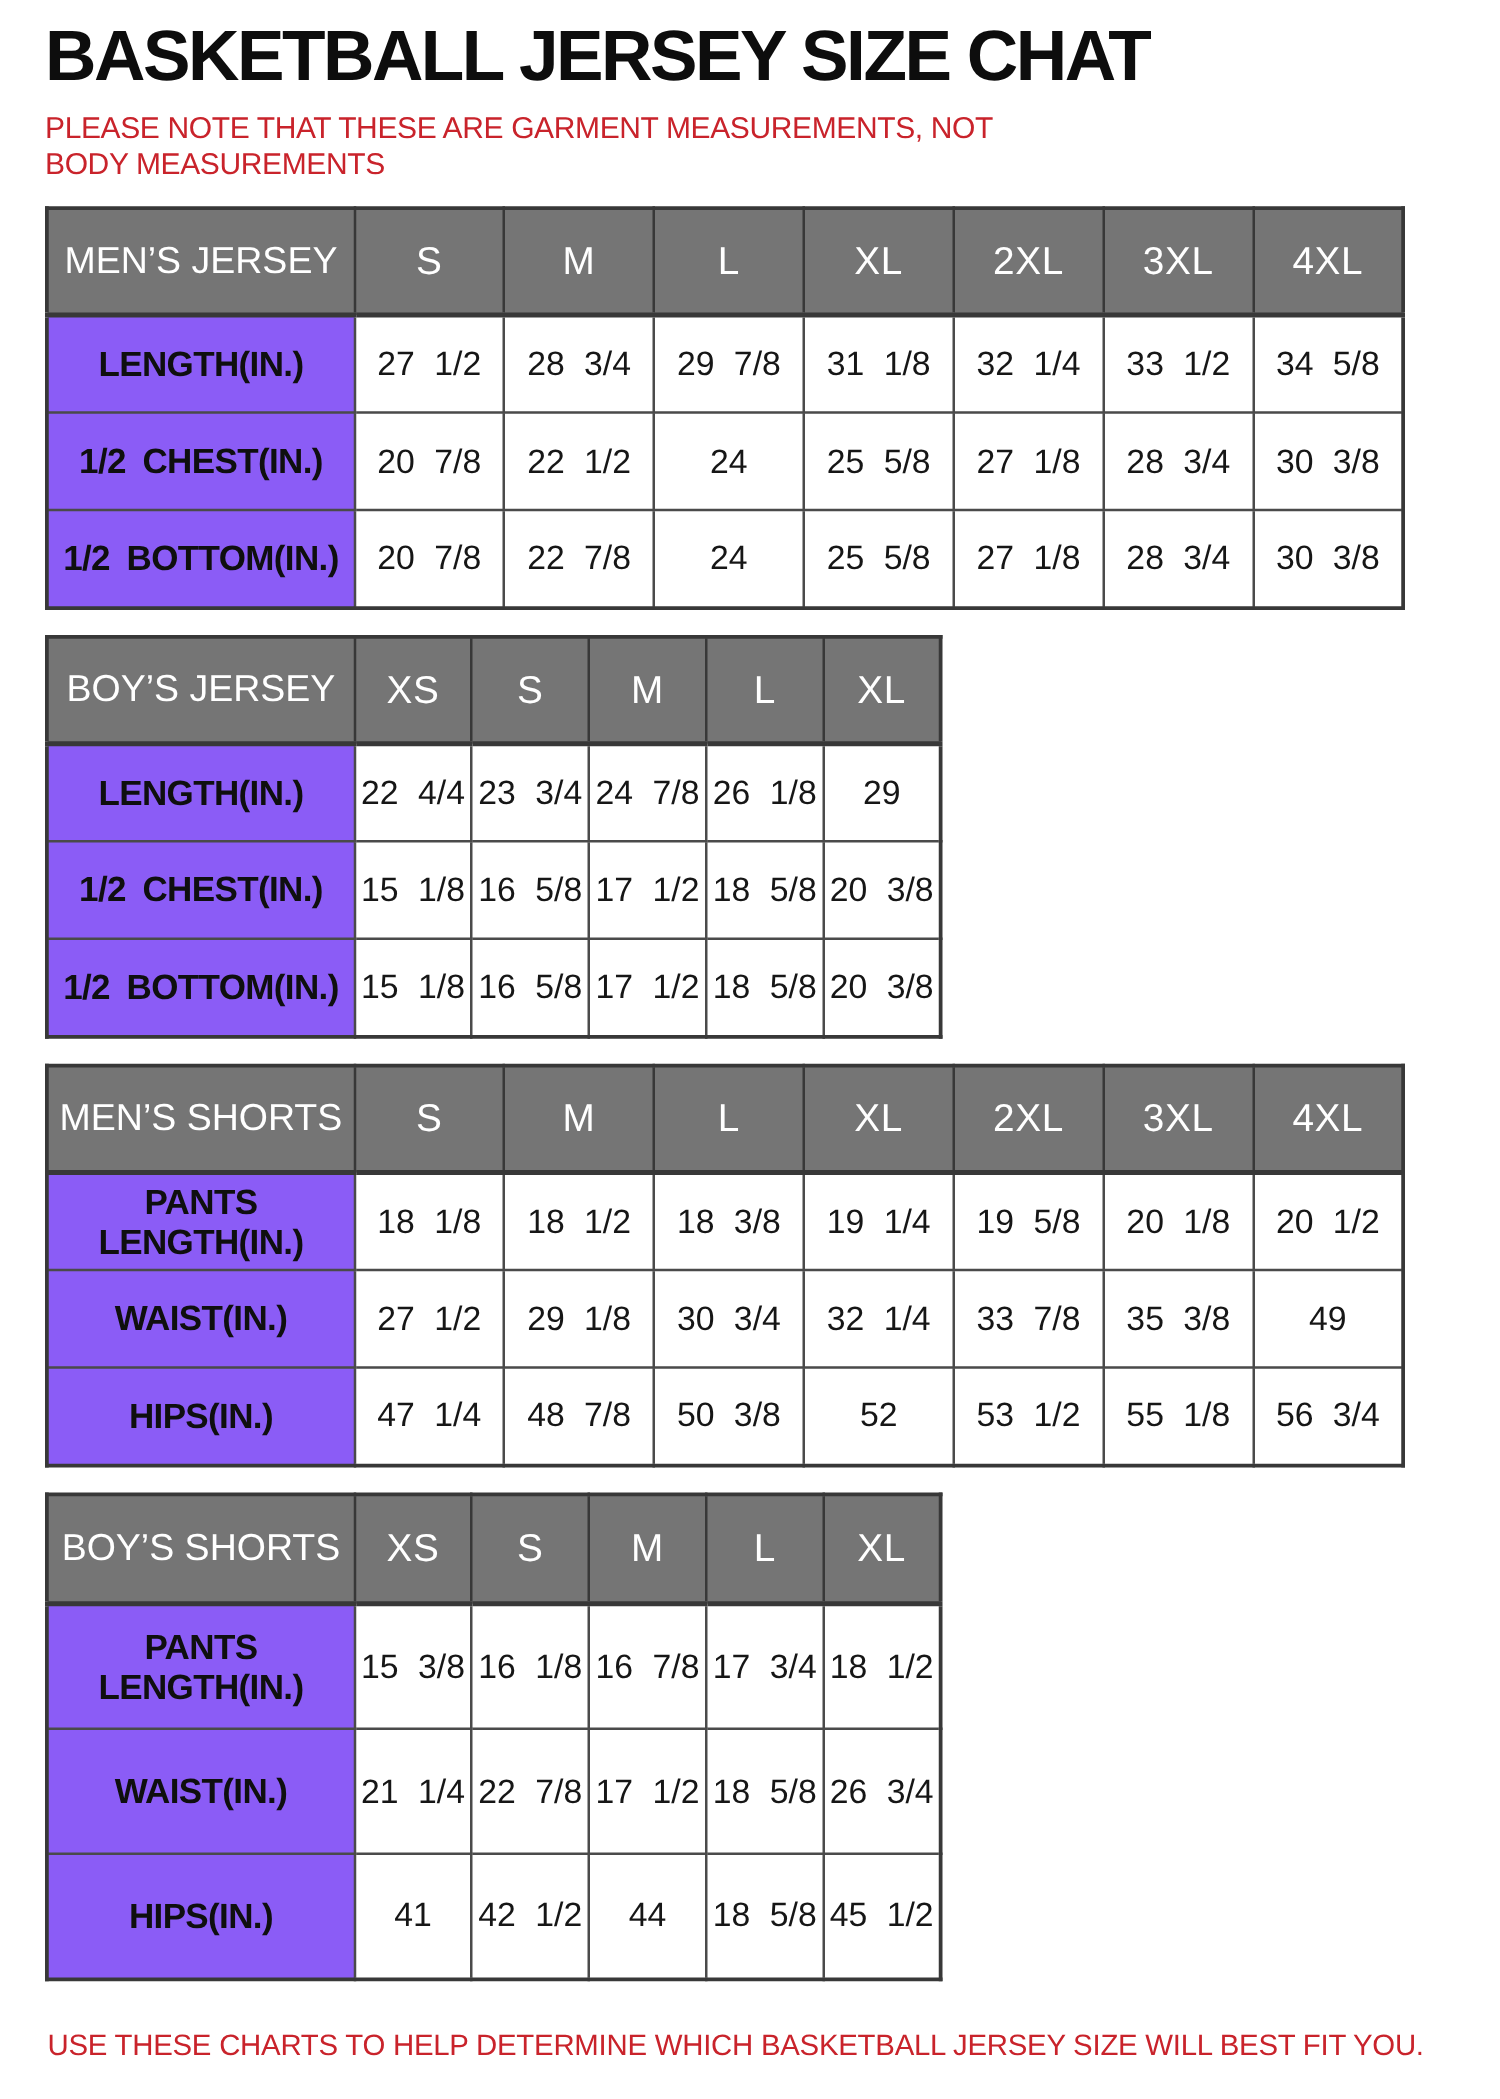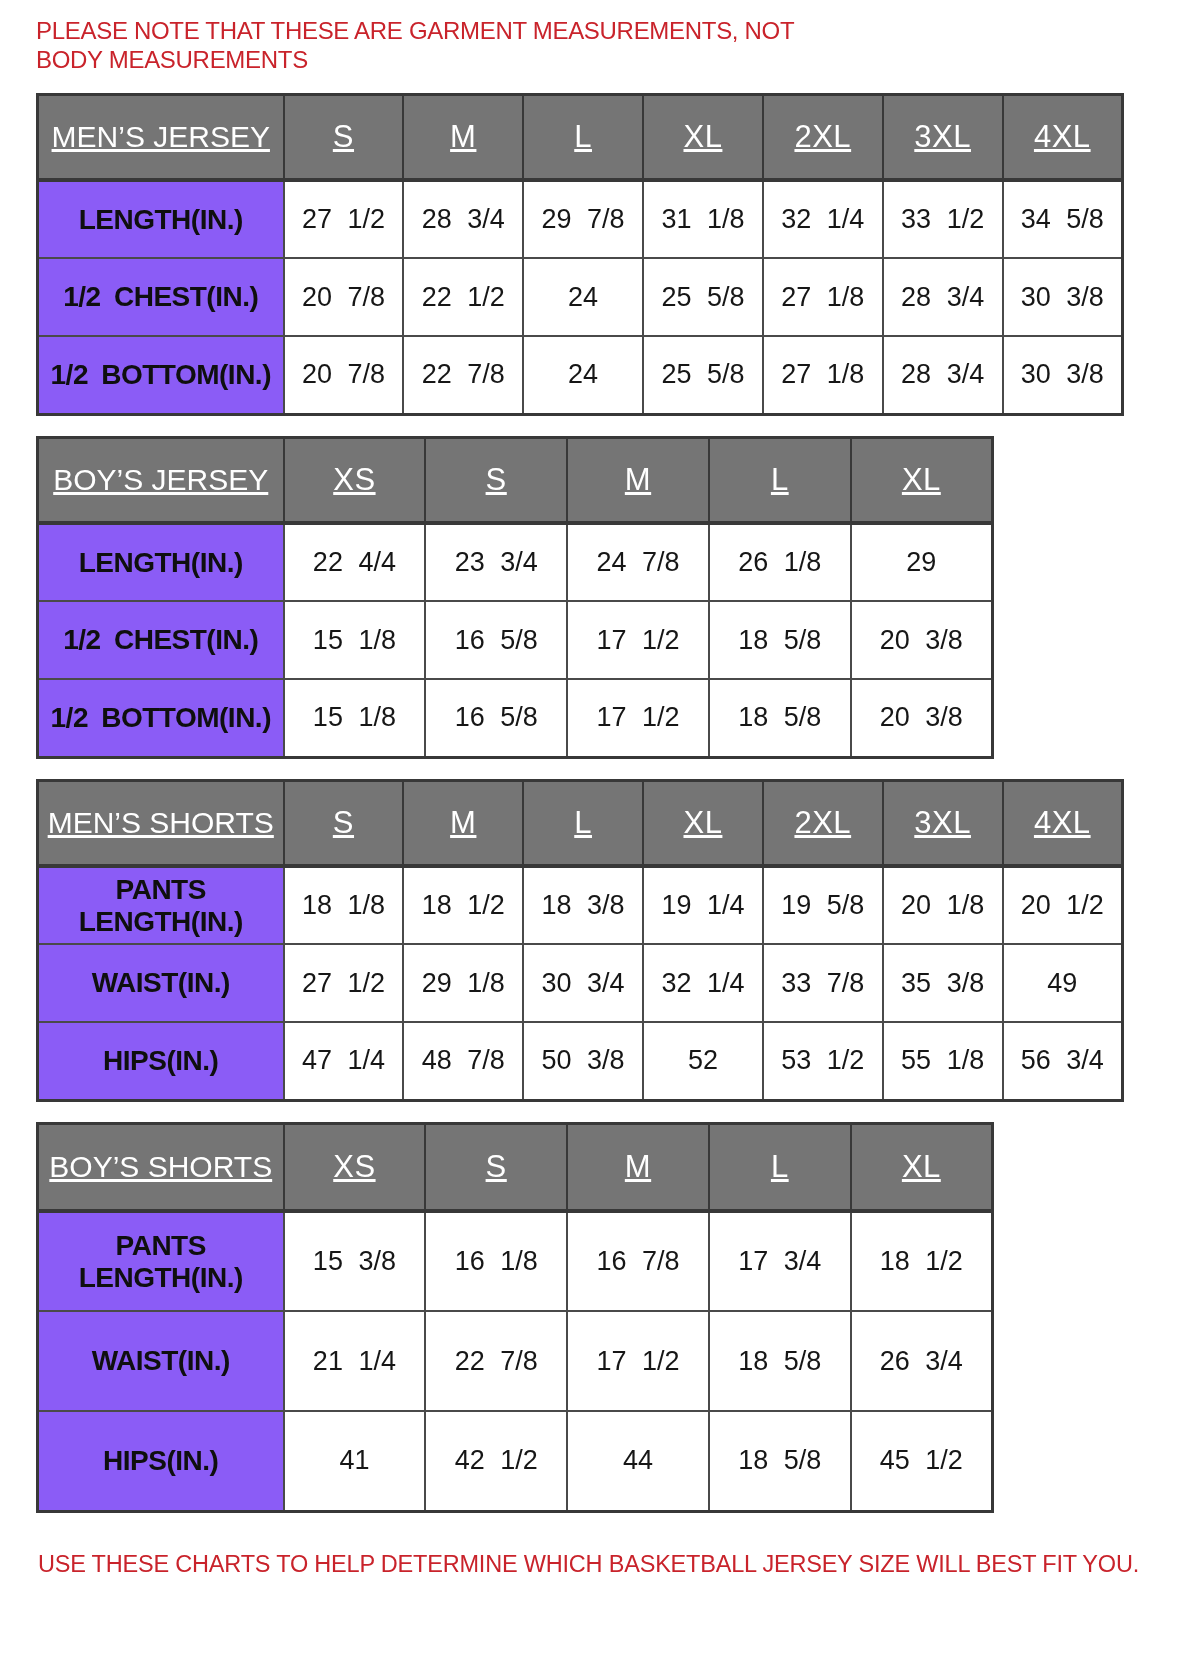--- a/index.html
+++ b/index.html
@@ -18,48 +18,48 @@
   }
   .note{
     color:var(--red);font-size:24px;font-weight:400;letter-spacing:-0.3px;
     width:820px;line-height:1.22;margin:0 0 18px 0;
   }
   table.chart{
     border-collapse:collapse;table-layout:fixed;
     margin:0 0 20px 0;border:3px solid var(--border-dark);
   }
   table.wide{width:1088px;}
-  table.narrow{width:958px;}
+  table.narrow{width:718px;}
   col.label-col{width:246px;}
   th,td{border:2px solid var(--border);text-align:center;padding:2px 4px;box-sizing:border-box;}
   thead th{
     background:var(--hdr);color:var(--hdr-text);
     font-weight:400;font-size:31px;height:86px;
     border-color:var(--border-dark);border-bottom-width:4px;
     letter-spacing:0.5px;
-    text-decoration:underline;
   }
   thead th.table-title-cell{font-size:30px;letter-spacing:0;}
   tbody tr{height:78px;}
   tbody th{
     background:#8b5cf6;font-size:28px;font-weight:700;color:#0f0f0f;
     word-spacing:6px;line-height:1.12;letter-spacing:-0.5px;
   }
   tbody td{font-size:27px;font-weight:400;color:#161616;word-spacing:8px;}
   table.t4 thead th{height:88px;}
   table.t4 tbody tr{height:100px;}
   .footer{
     color:var(--red);font-size:23.5px;font-weight:400;letter-spacing:-0.2px;
     margin:38px 0 0 2px;white-space:nowrap;
   }
 </style>
 </head>
 <body>
 
 <div class="page">
+  <h1 class="page-title">BASKETBALL JERSEY SIZE CHAT</h1>
   <p class="note">PLEASE NOTE THAT THESE ARE GARMENT MEASUREMENTS, NOT BODY MEASUREMENTS</p>
 
   <table class="chart wide">
       <colgroup>
         <col class="label-col">
         <col>
         <col>
         <col>
         <col>
         <col>

